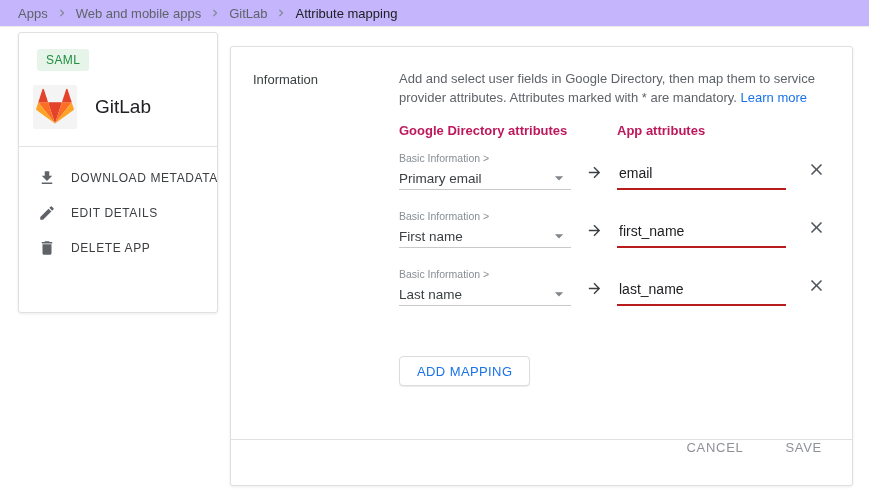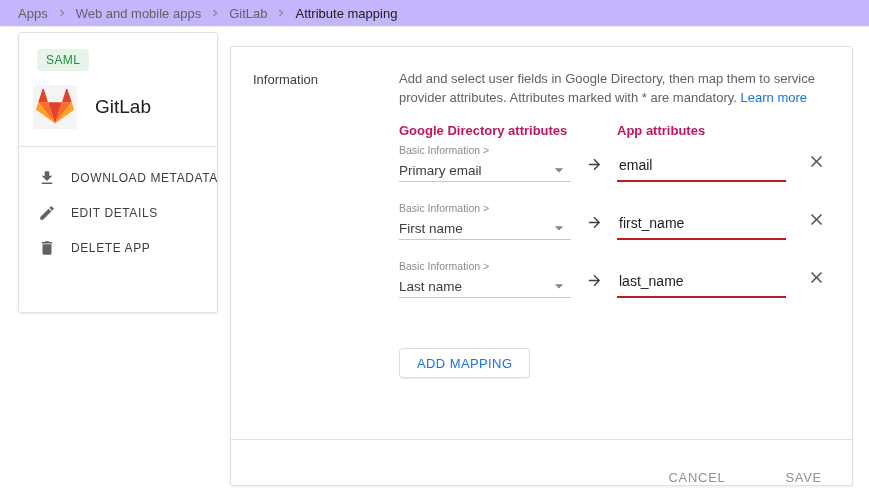--- a/index.html
+++ b/index.html
@@ -67,21 +67,21 @@
 
   .panel-body { flex:1; display:flex; padding:22px 24px 0 22px; overflow:hidden; }
   .attr-label { width:146px; flex:none; font-size:13px; color:#3c4043; padding-top:3px; }
   .content-col { flex:1; min-width:0; }
   .desc { font-size:13px; line-height:19px; color:#5f6368; max-width:452px; }
   .link { color:#1a73e8; cursor:pointer; text-decoration:none; }
 
   .col-headers { display:flex; margin-top:16px; font-size:13px; font-weight:700; color:#be185d; }
   .col-g { width:218px; flex:none; }
 
-  .rows { }
+  .rows { margin-top:8px; }
   .mapping-row { display:flex; align-items:flex-end; height:44px; margin-bottom:14px; }
   .gd-select {
     width:172px; flex:none; height:40px;
     border-bottom:1px solid #c9c9c9; cursor:pointer;
   }
   .gd-cat { font-size:10.5px; color:#878d93; line-height:13px; padding-top:2px; }
   .gd-val-row { display:flex; justify-content:space-between; align-items:center; margin-top:3px; }
   .gd-val { font-size:13.5px; color:#3c4043; }
   .caret-icon { color:#80868b; margin-right:2px; }
   .arrow-cell { width:46px; flex:none; display:flex; justify-content:center; padding-bottom:9px; color:#3c4043; }
@@ -106,22 +106,22 @@
     height:30px; padding:0 17px;
     background:#fff; border:1px solid #dadce0; border-radius:4px;
     box-shadow:0 1px 1px rgba(0,0,0,0.08);
     font-size:13px; font-weight:500; letter-spacing:0.4px;
     color:#1a73e8; cursor:pointer;
   }
 
   .panel-footer {
     height:46px; flex:none;
     border-top:1px solid #e0e0e0;
-    display:flex; align-items:flex-end; justify-content:flex-end;
-    gap:60px; padding-right:30px;
+    display:flex; align-items:flex-start; justify-content:flex-end;
+    gap:42px; padding-right:30px;
   }
   .footer-btn {
     font-size:13px; font-weight:500; letter-spacing:0.7px;
     color:#8e9196; cursor:pointer; background:none; border:none;
     font-family:"Liberation Sans", sans-serif;
   }
 </style>
 </head>
 <body>
 

